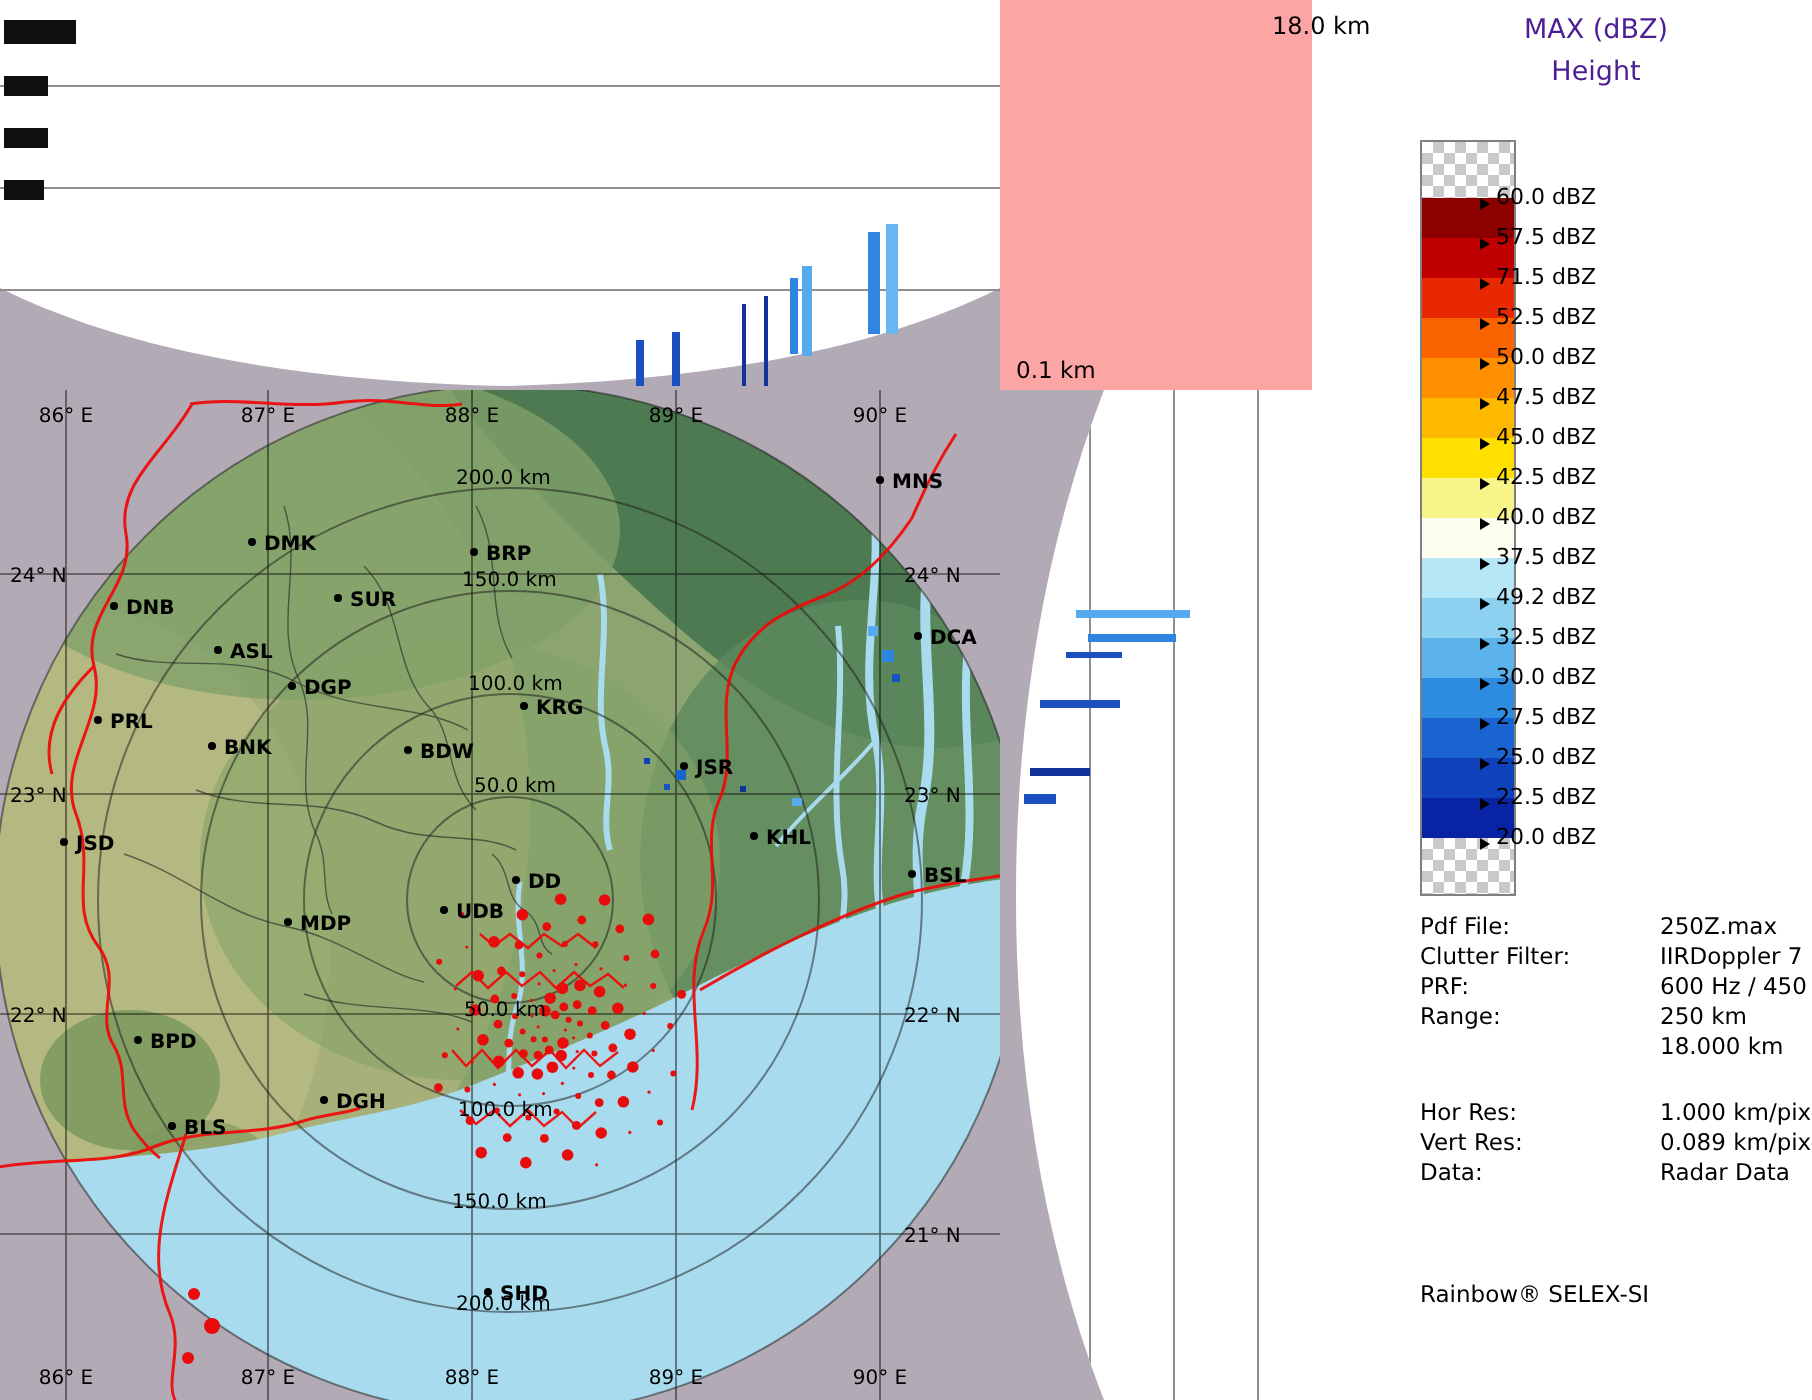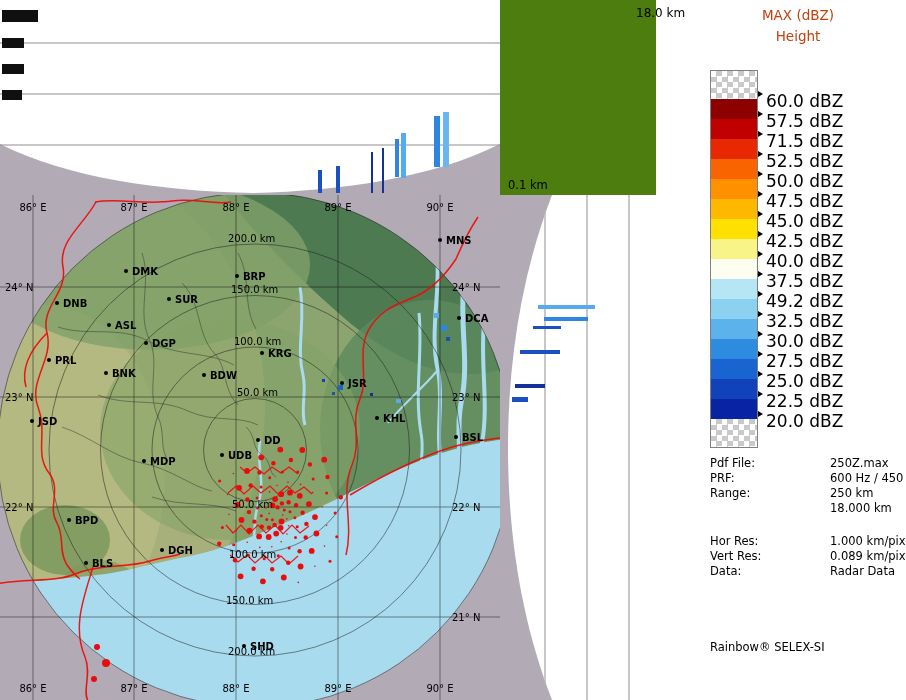--- a/index.html
+++ b/index.html
@@ -1,39 +1,39 @@
 <!DOCTYPE html>
 <html><head>
 <meta charset="utf-8">
 <style>
   html,body{margin:0;padding:0}
   body{width:906px;height:700px;overflow:hidden;background:#fff;font-family:"DejaVu Sans","Liberation Sans",sans-serif}
   #screen{position:relative;width:906px;height:700px}
   #screen > div{position:absolute}
   #top-panel{left:0;top:0;width:500px;height:195px;background:#b2abb6}
-  #corner-panel{left:500px;top:0;width:156px;height:195px;background:#4d7c0f}
+  #corner-panel{left:500px;top:0;width:156px;height:195px;background:#fca5a5}
   #right-panel{left:500px;top:195px;width:156px;height:505px;background:#b2abb6}
   #map-panel{left:0;top:195px;width:500px;height:505px;background:#b2abb6;overflow:hidden}
   #legend-panel{left:656px;top:0;width:250px;height:700px;background:#fff}
   svg{display:block}
   .plotwhite{fill:#ffffff}
   .gridline{stroke:#8f8f8f;stroke-width:1}
   .tickblob{fill:#101010}
   svg text{font-family:"DejaVu Sans","Liberation Sans",sans-serif;fill:#000}
   .grat{font-size:10px}
   .ring{font-size:10px}
   .city{font-size:10px;font-weight:bold}
   .axlab{position:absolute;font-size:11.5px;color:#000;white-space:nowrap;z-index:5}
   #hmax-label{position:absolute;left:636px;top:6px;font-size:12px;color:#000;z-index:6}
-  .titleblock{position:absolute;left:0;top:5px;width:100%;padding-left:34px;box-sizing:border-box;text-align:center;font-size:13.5px;line-height:21px;color:#c2410c}
+  .titleblock{position:absolute;left:0;top:5px;width:100%;padding-left:34px;box-sizing:border-box;text-align:center;font-size:13.5px;line-height:21px;color:#4c1d95}
   .colorbar{position:absolute;left:54px;top:70px;width:46px;border:1px solid #808080}
   .cell{width:100%;height:20px}
   .cell.of{height:28px}
   .checker{background:conic-gradient(#c9c9c9 25%,#ffffff 0 50%,#c9c9c9 0 75%,#ffffff 0) 0 0/11px 11px}
-  .scale-label{position:absolute;left:102px;height:14px;display:flex;align-items:flex-start;font-size:17px;color:#000;white-space:nowrap}
+  .scale-label{position:absolute;left:84px;height:14px;display:flex;align-items:flex-end;font-size:11px;color:#000;white-space:nowrap}
   .tri{display:inline-block;width:0;height:0;border-left:5px solid #000;border-top:3.5px solid transparent;border-bottom:3.5px solid transparent;margin-right:3px}
   .infoblock{position:absolute;left:54px;top:456px;width:196px;font-size:11.5px;color:#000}
   .info-row{display:flex;height:15px;line-height:15px;white-space:nowrap}
   .info-row.gap{margin-top:18px}
   .info-label{display:inline-block;width:120px;flex:0 0 120px}
   .brand{position:absolute;left:54px;top:640px;font-size:11.5px;color:#000}
 </style>
 </head>
 <body>
 
@@ -520,20 +520,24 @@
           <span>20.0 dBZ</span>
         </div>
     </div>
 
     <div class="infoblock">
       <div class="info-row">
           <span class="info-label">Pdf File:</span>
           <span class="info-value">250Z.max</span>
         </div>
       <div class="info-row">
+          <span class="info-label">Clutter Filter:</span>
+          <span class="info-value">IIRDoppler 7</span>
+        </div>
+      <div class="info-row">
           <span class="info-label">PRF:</span>
           <span class="info-value">600 Hz / 450 Hz</span>
         </div>
       <div class="info-row">
           <span class="info-label">Range:</span>
           <span class="info-value">250 km</span>
         </div>
       <div class="info-row">
           <span class="info-label"></span>
           <span class="info-value">18.000 km</span>

